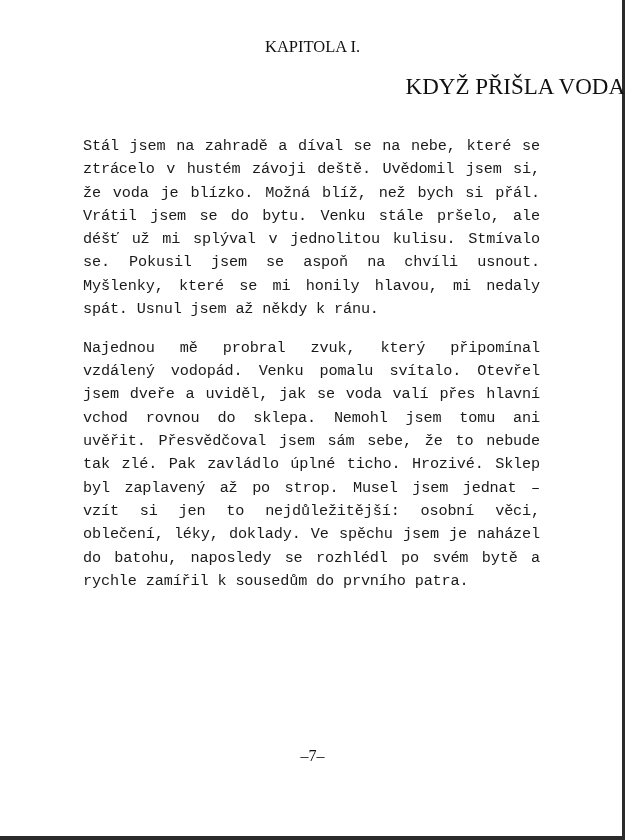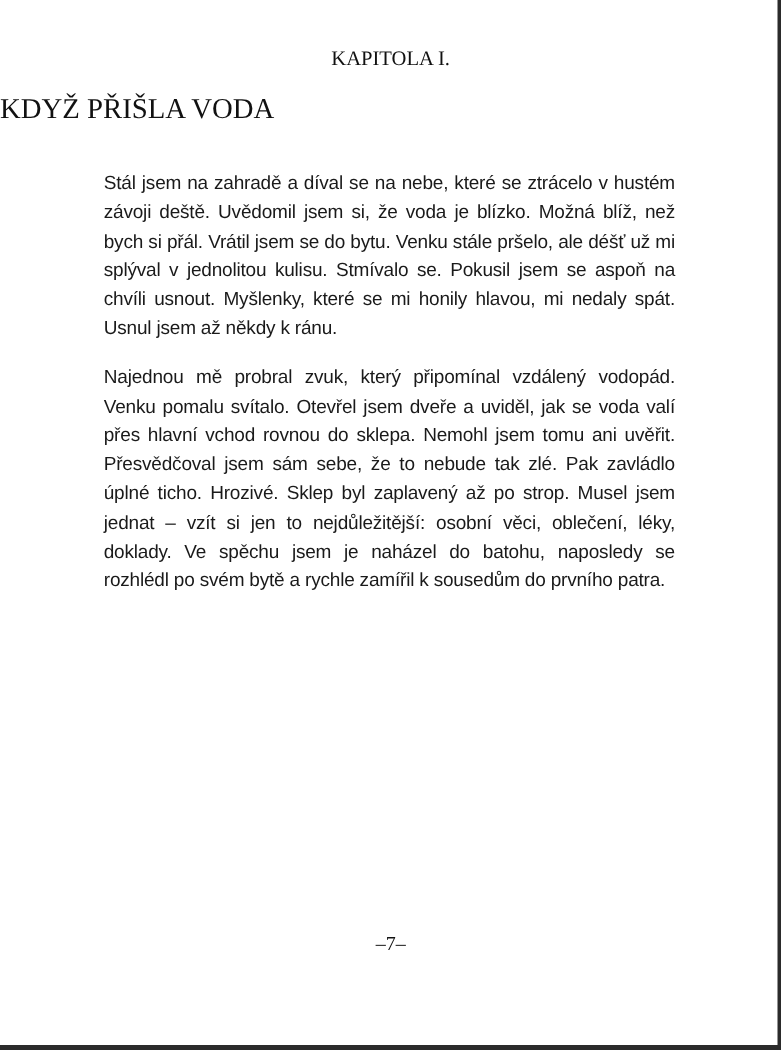--- a/index.html
+++ b/index.html
@@ -33,31 +33,31 @@
     font-family: "Liberation Serif", serif;
     font-size: 16.5px;
     color: #111111;
     letter-spacing: 0px;
   }
   .chapter-title {
     position: absolute;
     left: 0;
     width: 625px;
     top: 74px;
-    text-align: left;
+    text-align: right;
     font-family: "Liberation Serif", serif;
     font-size: 23px;
     color: #111111;
   }
   .body-text {
     position: absolute;
     left: 83px;
     top: 135px;
     width: 457px;
-    font-family: Liberation Sans, sans-serif;
+    font-family: Liberation Mono, monospace;
     font-size: 15.2px;
     line-height: 23.3px;
     color: #1a1a1a;
     letter-spacing: -0.15px;
   }
   .body-text p {
     margin: 0 0 15.5px 0;
     text-align: justify;
     hyphens: none;
   }

